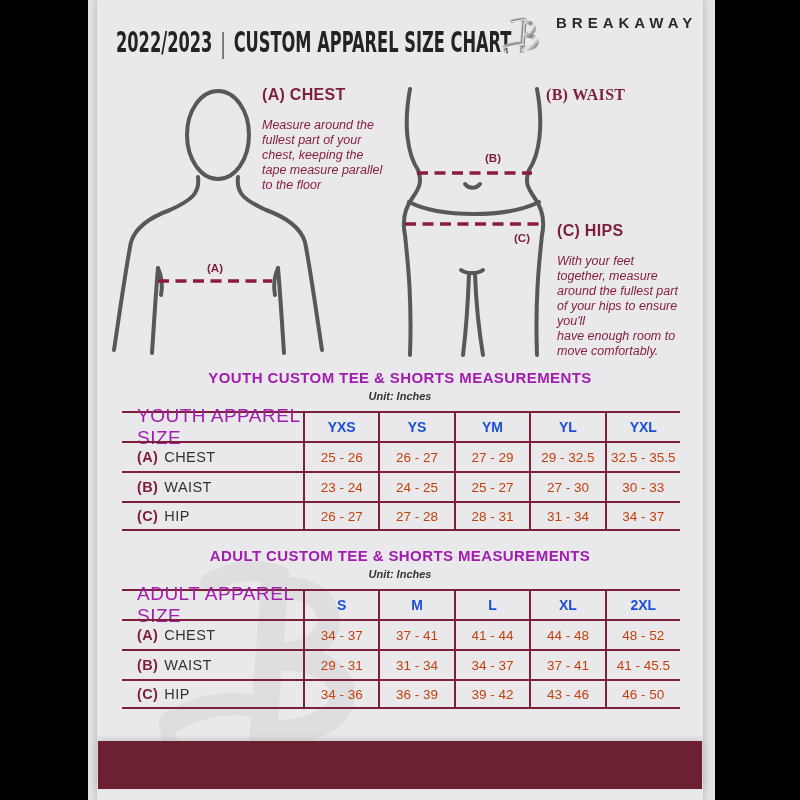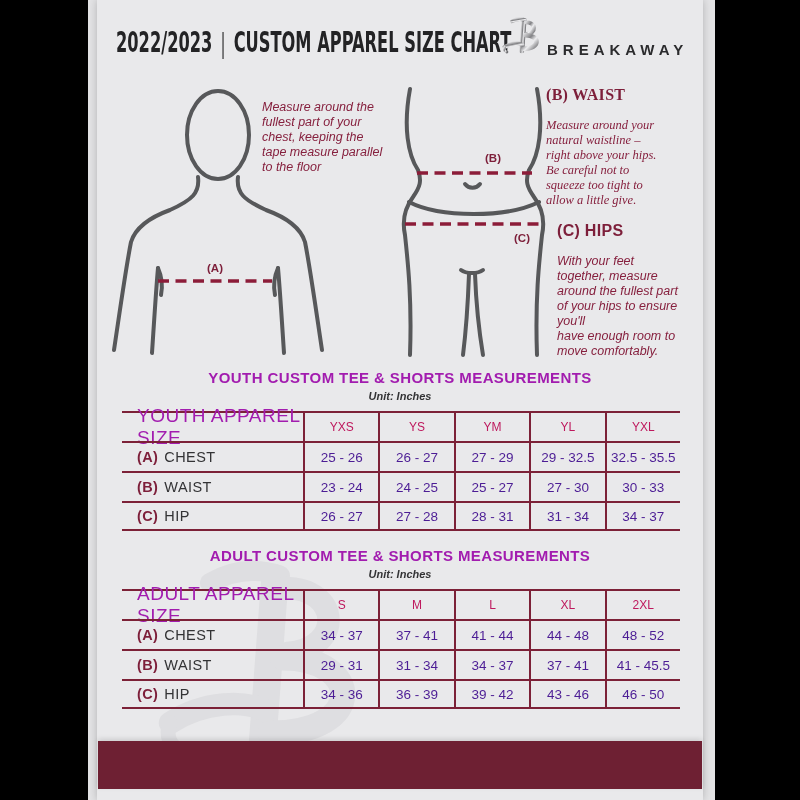--- a/index.html
+++ b/index.html
@@ -10,21 +10,21 @@
     -webkit-font-smoothing:antialiased;
   }
   .frame{position:absolute;left:88px;top:0;width:627px;height:800px;background:var(--frame_bg,#e3e3e5);}
   .page{position:absolute;left:9px;top:0;width:606px;height:800px;background:var(--page_bg,#e9e9eb);box-shadow:0 0 8px rgba(0,0,0,.22);}
 
   
   .masthead{position:absolute;left:19px;top:26px;white-space:nowrap;
     font-family:"DejaVu Sans",sans-serif;font-weight:bold;font-size:28px;color:#232325;
     transform:scaleX(.58);transform-origin:left top;letter-spacing:0;}
   .masthead .divider{font-weight:normal;color:#3a3a3c;padding:0 14px;font-size:26px;}
-  .brand{position:absolute;left:404px;top:14px;display:flex;align-items:flex-end;}
+  .brand{position:absolute;left:404px;top:14px;display:flex;align-items:flex-start;gap:9px;}
   .brand-name{font-size:15px;font-weight:bold;letter-spacing:5px;color:#2b2b2d;}
 
   
   .guide-block{position:absolute;}
   .guide-heading{font-size:16px;font-weight:bold;color:var(--maroon,#7d1f3a);letter-spacing:.3px;}
   .guide-body{margin-top:14px;font-size:12.5px;line-height:15px;font-style:italic;color:var(--maroon_text,#86203e);white-space:pre-line;}
   .gb-chest{left:165px;top:86px;width:160px;}
   .gb-waist{left:449px;top:86px;width:150px;font-family:Liberation Serif, serif;}
   .gb-hips{left:460px;top:222px;width:150px;}
 
@@ -38,25 +38,25 @@
   
   .tbl-title{position:absolute;left:0;width:606px;text-align:center;font-size:15px;font-weight:bold;color:#a21caf;letter-spacing:.4px;}
   .tbl-unit{position:absolute;left:0;width:606px;text-align:center;font-size:11px;font-style:italic;font-weight:bold;color:#333335;}
   .t1-title{top:369px;} .t1-unit{top:390px;}
   .t2-title{top:547px;} .t2-unit{top:568px;}
 
   .size-table{position:absolute;left:25px;width:558px;display:grid;
     grid-template-columns:181px repeat(5,1fr);grid-auto-rows:30px;z-index:1;}
   .t1{top:411px;} .t2{top:589px;}
   .cell{border-top:2px solid var(--table_border,#7c2137);display:flex;align-items:center;justify-content:center;
-    font-size:13.5px;color:#4c1d95;box-sizing:border-box;}
+    font-size:13.5px;color:#c2410c;box-sizing:border-box;}
   .vline{border-left:2px solid var(--table_border,#7c2137);}
   .last{border-bottom:2px solid var(--table_border,#7c2137);}
   .label-head{justify-content:flex-start;padding-left:15px;letter-spacing:.5px;font-size:19px;color:#a21caf;}
-  .col-head{font-weight:normal;font-size:12px;color:#be185d;}
+  .col-head{font-weight:bold;font-size:14px;color:#1d4ed8;}
   .row-label{justify-content:flex-start;padding-left:15px;gap:6px;font-size:14.5px;letter-spacing:.4px;color:#333335;}
   .pfx{color:var(--maroon,#7d1f3a);font-weight:bold;}
 
   
   .watermark{position:absolute;left:28px;top:548px;opacity:.55;z-index:0;}
   .footer-bar{position:absolute;left:1px;top:741px;width:604px;height:48px;
     background:var(--footer_bar,#6e2033);z-index:2;box-shadow:0 -2px 5px rgba(0,0,0,.13);}
 </style>
 </head>
 <body>
@@ -84,34 +84,29 @@
             <path d="M8,70 C22,61 38,61 46,65" stroke-width="9"></path>
             <path d="M8,70 C6,75 8,80 13,81" stroke-width="6"></path>
           </g>
         </defs>
         <use href="#logoShape" stroke="url(#metal)"></use>
       </svg>
       <span class="brand-name">BREAKAWAY</span>
     </div>
 
     <div class="guide-block gb-chest">
+      <div class="guide-heading">(A) CHEST</div>
       <div class="guide-body">Measure around the
 fullest part of your
 chest, keeping the
 tape measure parallel
 to the floor</div>
     </div>
     <div class="guide-block gb-waist">
       <div class="guide-heading">(B) WAIST</div>
-      <div class="guide-body">Measure around your
-natural waistline –
-right above your hips.
-Be careful not to
-squeeze too tight to
-allow a little give.</div>
     </div>
     <div class="guide-block gb-hips">
       <div class="guide-heading">(C) HIPS</div>
       <div class="guide-body">With your feet
 together, measure
 around the fullest part
 of your hips to ensure
 you'll
 have enough room to
 move comfortably.</div>

